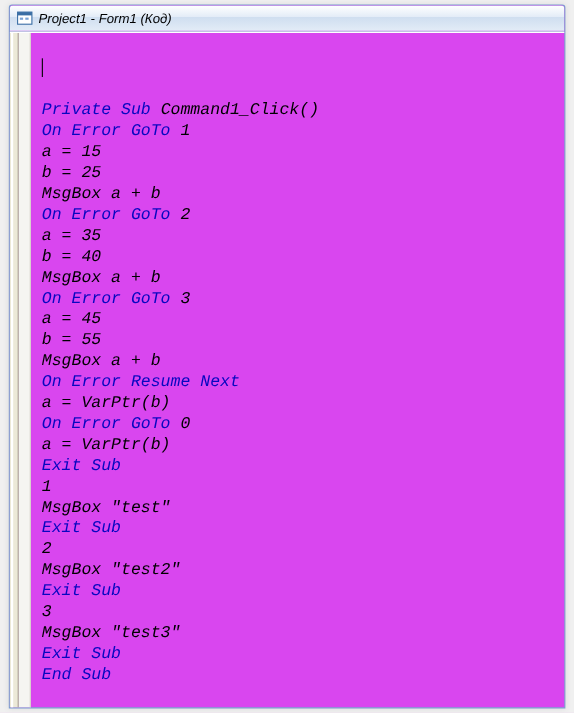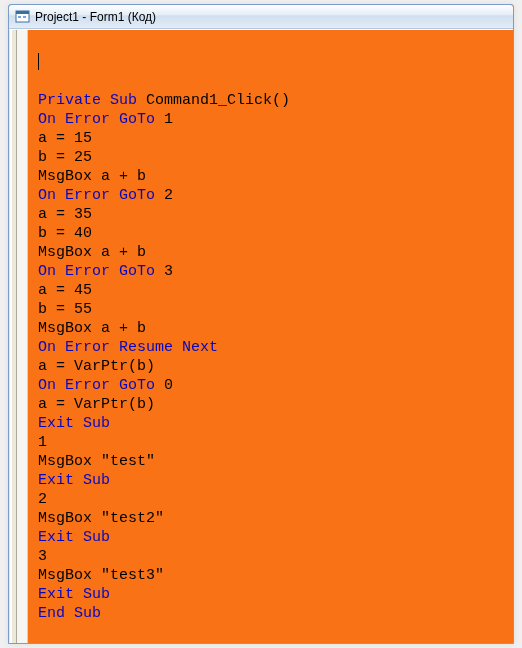--- a/index.html
+++ b/index.html
@@ -1,17 +1,17 @@
 <!DOCTYPE html>
 <html><head>
 <meta charset="utf-8">
 <style>
   * { margin:0; padding:0; box-sizing:border-box; }
   html,body { width:522px; height:648px; font-family:"Segoe UI",Tahoma,sans-serif; font-size:12px; background:#f0f0f0; overflow:hidden; }
-  .mdi-child { position:absolute; left:8px; top:4px; width:506px; height:640px; background:#f97316; border:1px solid #7a9ccf; border-radius:3px 3px 0 0; box-shadow:0 0 6px rgba(0,0,0,0.08); display:flex; flex-direction:column; }
+  .mdi-child { position:absolute; left:8px; top:4px; width:506px; height:640px; background:#d946ef; border:1px solid #7a9ccf; border-radius:3px 3px 0 0; box-shadow:0 0 6px rgba(0,0,0,0.08); display:flex; flex-direction:column;font-style:italic; }
   .titlebar { height:24px; background:linear-gradient(to bottom,#ffffff 0%,#e3ecf7 45%,#cfdef0 46%,#e3ecf7 100%); border-bottom:1px solid #b6c8df; display:flex; align-items:center; padding:0 6px; border-radius:3px 3px 0 0; }
   .title-icon { width:16px; height:16px; margin-right:4px; display:flex; align-items:center; justify-content:center; }
   .title-icon svg { width:16px; height:16px; }
   .title-text { color:#000; font-size:12px; }
   .combo-row { height:22px; padding:3px 5px 0 5px; background:#fff; border-bottom:1px solid #d0d0d0; }
   .combo { height:20px; width:240px; border:1px solid #7f9db9; background:#fff; padding:1px 4px; font-family:Tahoma,sans-serif; font-size:12px; font-weight:bold; display:flex; align-items:center; }
   .code-wrap { flex:1; display:flex; border-top:1px solid #fff; }
   .splitter { width:8px; background:#ece9d8; border-right:1px solid #aca899; position:relative; }
   .splitter::before { content:""; position:absolute; left:1px; top:0; bottom:0; width:2px; background:#fff; }
   .gutter { width:11px; background:#f5f5f1; border-right:1px solid #d4d0c8; }

